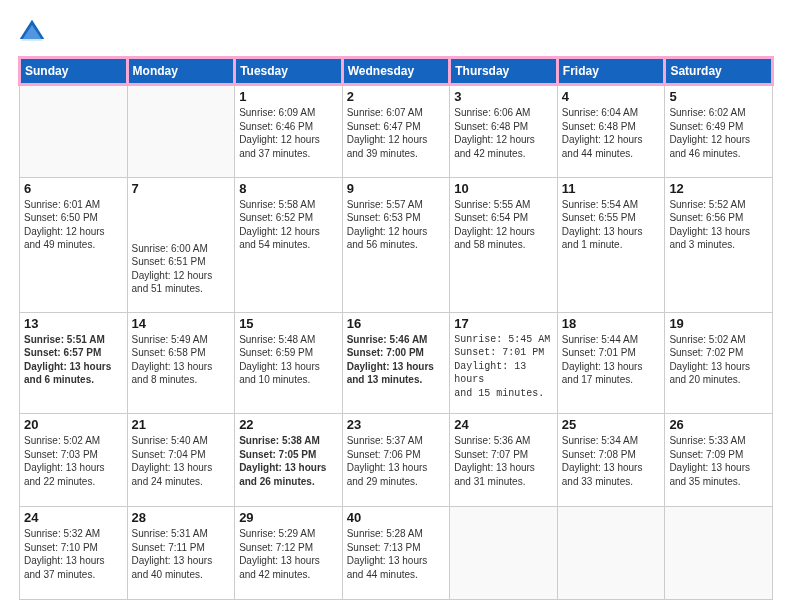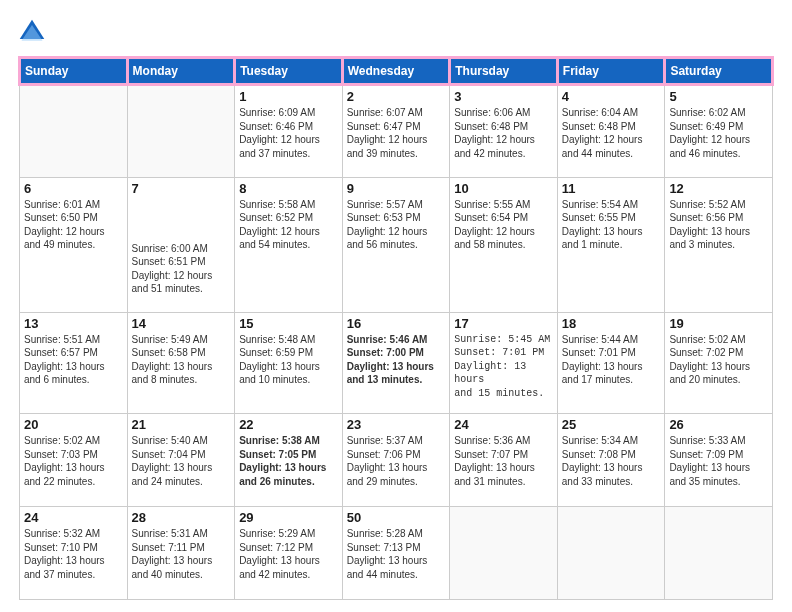--- a/index.html
+++ b/index.html
@@ -221,21 +221,21 @@
             <span class="cell-day">12</span>
             <div class="cell-info" style="white-space: pre-line;">Sunrise: 5:52 AM
 Sunset: 6:56 PM
 Daylight: 13 hours
 and 3 minutes.</div>
           </td>
         </tr>
         <tr>
           <td>
             <span class="cell-day">13</span>
-            <div class="cell-info" style="white-space: pre-line;">Sunrise: 5:51 AM
+            <div class="cell-info" style="white-space: pre-line; font-weight: bold;">Sunrise: 5:51 AM
 Sunset: 6:57 PM
 Daylight: 13 hours
 and 6 minutes.</div>
           </td>
           <td>
             <span class="cell-day">14</span>
             <div class="cell-info" style="white-space: pre-line;">Sunrise: 5:49 AM
 Sunset: 6:58 PM
 Daylight: 13 hours
 and 8 minutes.</div>
@@ -343,21 +343,21 @@
 and 40 minutes.</div>
           </td>
           <td>
             <span class="cell-day">29</span>
             <div class="cell-info" style="white-space: pre-line;">Sunrise: 5:29 AM
 Sunset: 7:12 PM
 Daylight: 13 hours
 and 42 minutes.</div>
           </td>
           <td>
-            <span class="cell-day">50</span>
+            <span class="cell-day">40</span>
             <div class="cell-info" style="white-space: pre-line;">Sunrise: 5:28 AM
 Sunset: 7:13 PM
 Daylight: 13 hours
 and 44 minutes.</div>
           </td>
           <td class="empty-cell"></td>
           <td class="empty-cell"></td>
           <td class="empty-cell"></td>
         </tr>
       </tbody>

